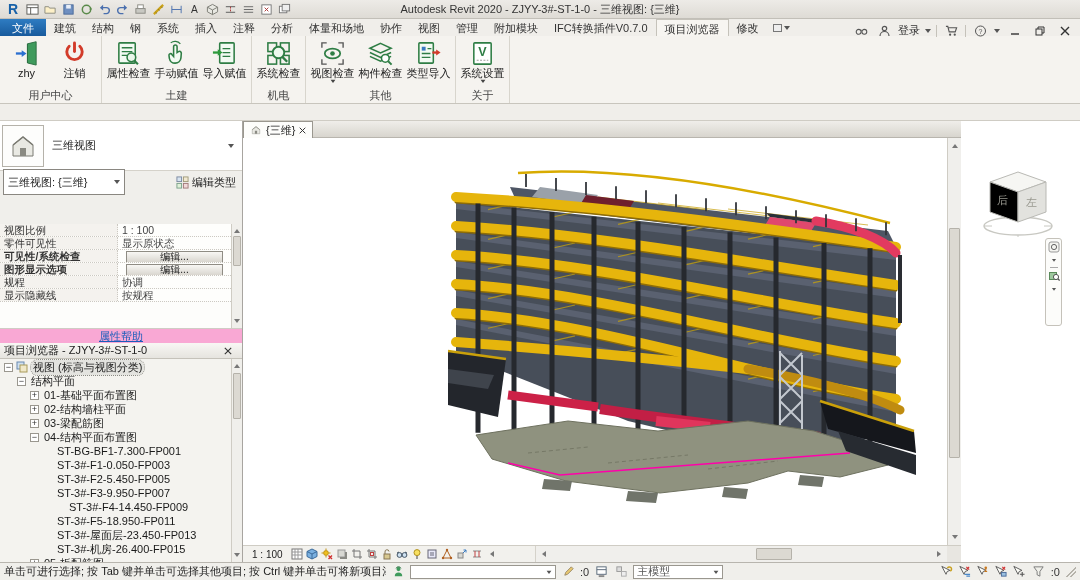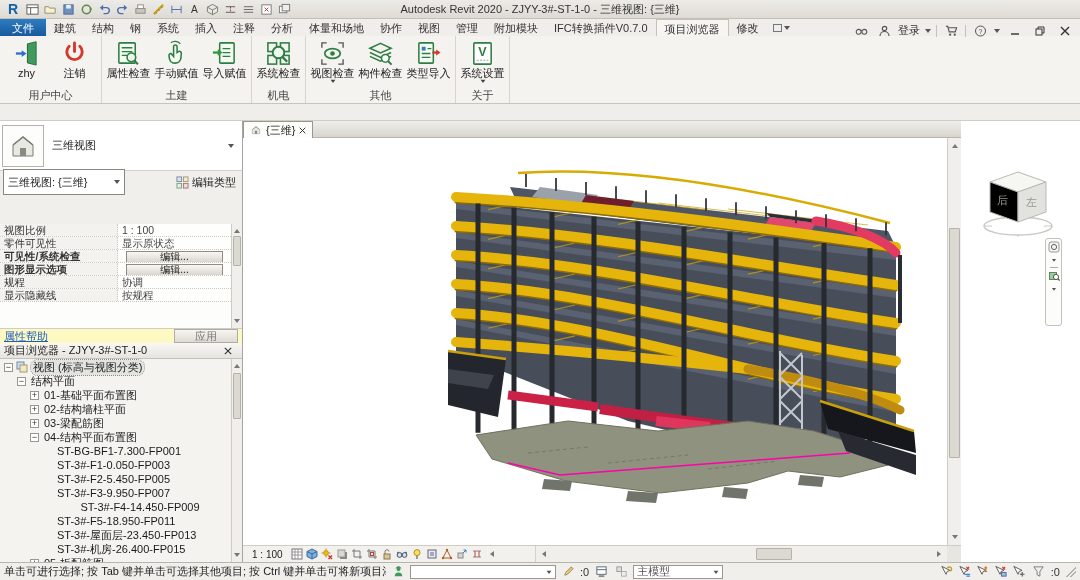--- a/index.html
+++ b/index.html
@@ -73,21 +73,21 @@
   .pvalue.pbtn span{display:block;text-align:center;border:1px solid #8f8c84;border-radius:0;
     background:linear-gradient(#f8f7f4,#d9d6cf);font-size:10px;line-height:10px;color:#222;}
   .scrollv{position:absolute;width:11px;background:#f0efeb;border-left:1px solid #cfccc4;}
   .scrollv .arr{height:11px;display:flex;align-items:center;justify-content:center;}
   .arr-up{width:0;height:0;border:3px solid transparent;border-bottom:4px solid #777;}
   .arr-dn{width:0;height:0;border:3px solid transparent;border-top:4px solid #777;}
   .arr-lf{width:0;height:0;border:3px solid transparent;border-right:4px solid #777;}
   .arr-rt{width:0;height:0;border:3px solid transparent;border-left:4px solid #777;}
   .thumb{position:absolute;left:1px;right:1px;background:#dcd9d2;border:1px solid #b5b2aa;border-radius:1px;}
   .pfoot{position:absolute;bottom:0;left:0;right:0;height:15px;display:flex;align-items:center;
-    padding:0 4px;background:#fef9c3;border-top:1px solid #cfccc4;}
+    padding:0 4px;background:#f9a8d4;border-top:1px solid #cfccc4;flex-direction:column;}
   .plink{color:#1b5dbb;text-decoration:underline;}
   .applybtn{margin-left:auto;width:64px;text-align:center;border:1px solid #b0ada5;border-radius:0;
     background:linear-gradient(#f6f5f2,#dedbd4);color:#777;line-height:12px;}
   
   #browser{top:343px;height:219px;}
   .btree{position:absolute;top:16px;bottom:0;left:0;right:11px;background:#f4f3ef;overflow:hidden;padding-top:1px;}
   .titem{height:14px;display:flex;align-items:center;white-space:nowrap;}
   .toggle{width:9px;height:9px;flex:none;border:1px solid #9a978f;background:#fff;font-size:9px;
     line-height:7px;text-align:center;margin-right:3px;color:#333;}
   .toggle:empty{visibility:hidden;}
@@ -630,21 +630,21 @@
 
           <span class="tlabel">ST-3#-F2-5.450-FP005</span>
         </div>
 
         <div class="titem" style="padding-left: 43px;">
           <span class="toggle"></span>
 
           <span class="tlabel">ST-3#-F3-9.950-FP007</span>
         </div>
 
-        <div class="titem" style="padding-left: 37px; justify-content: center;">
+        <div class="titem" style="padding-left: 55px;">
           <span class="toggle"></span>
 
           <span class="tlabel">ST-3#-F4-14.450-FP009</span>
         </div>
 
         <div class="titem" style="padding-left: 43px;">
           <span class="toggle"></span>
 
           <span class="tlabel">ST-3#-F5-18.950-FP011</span>
         </div>

